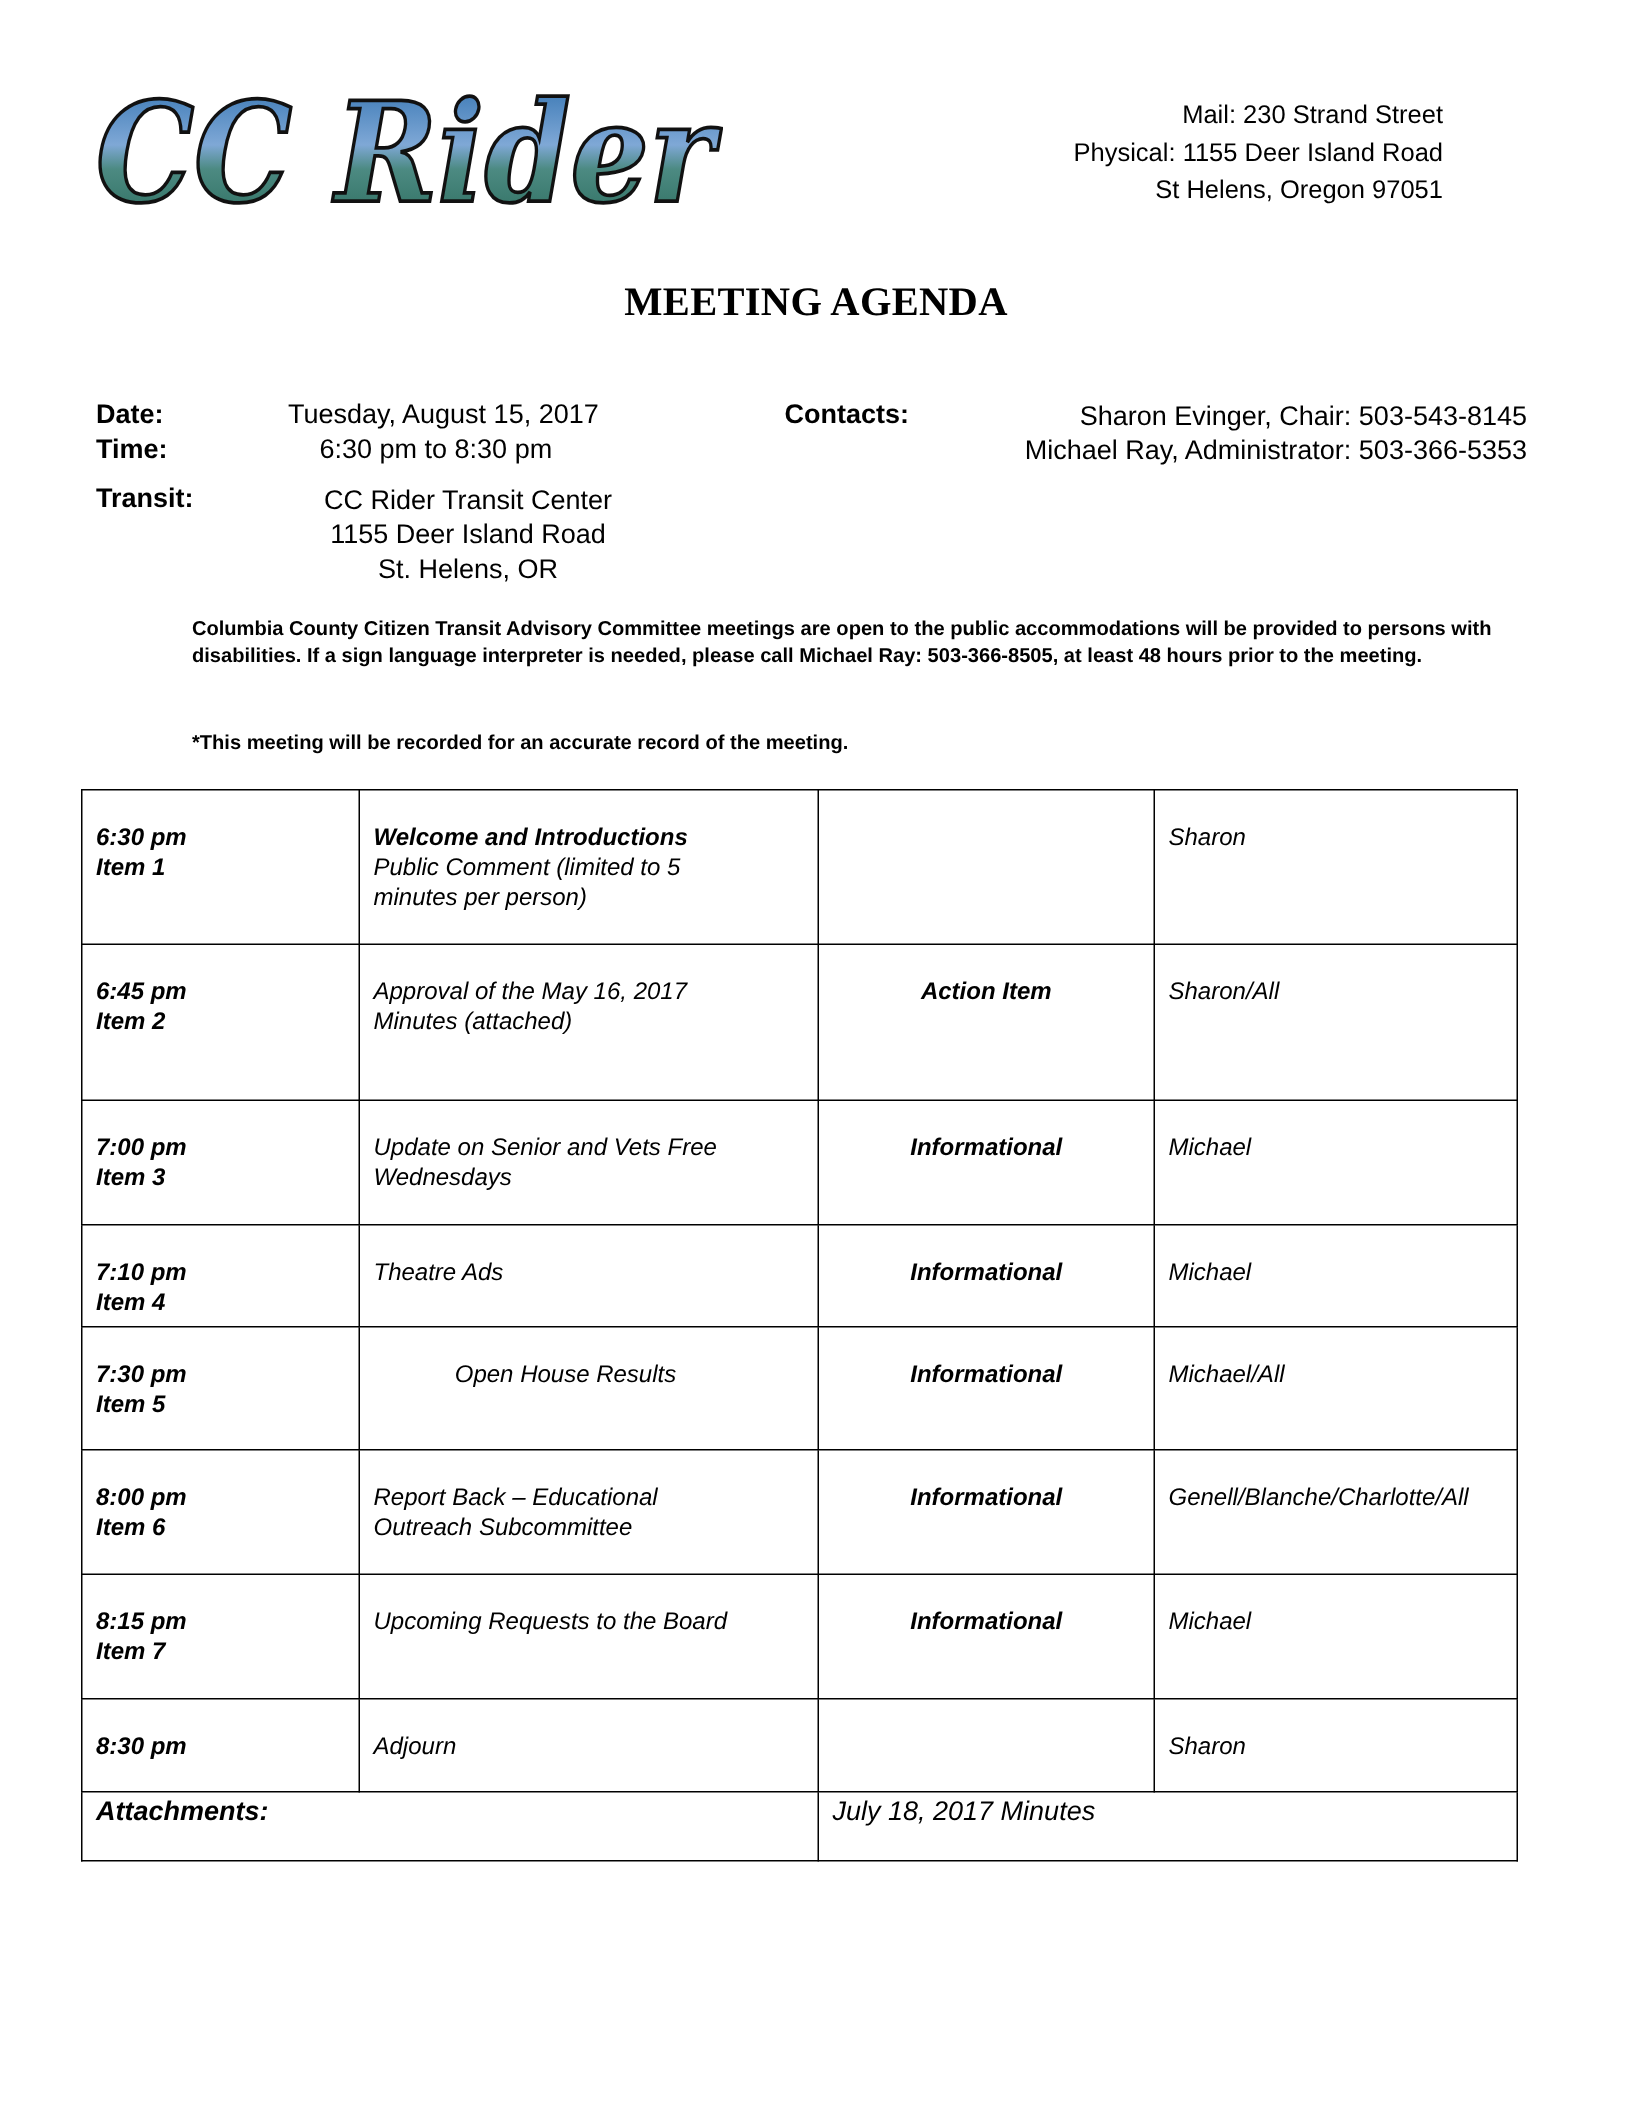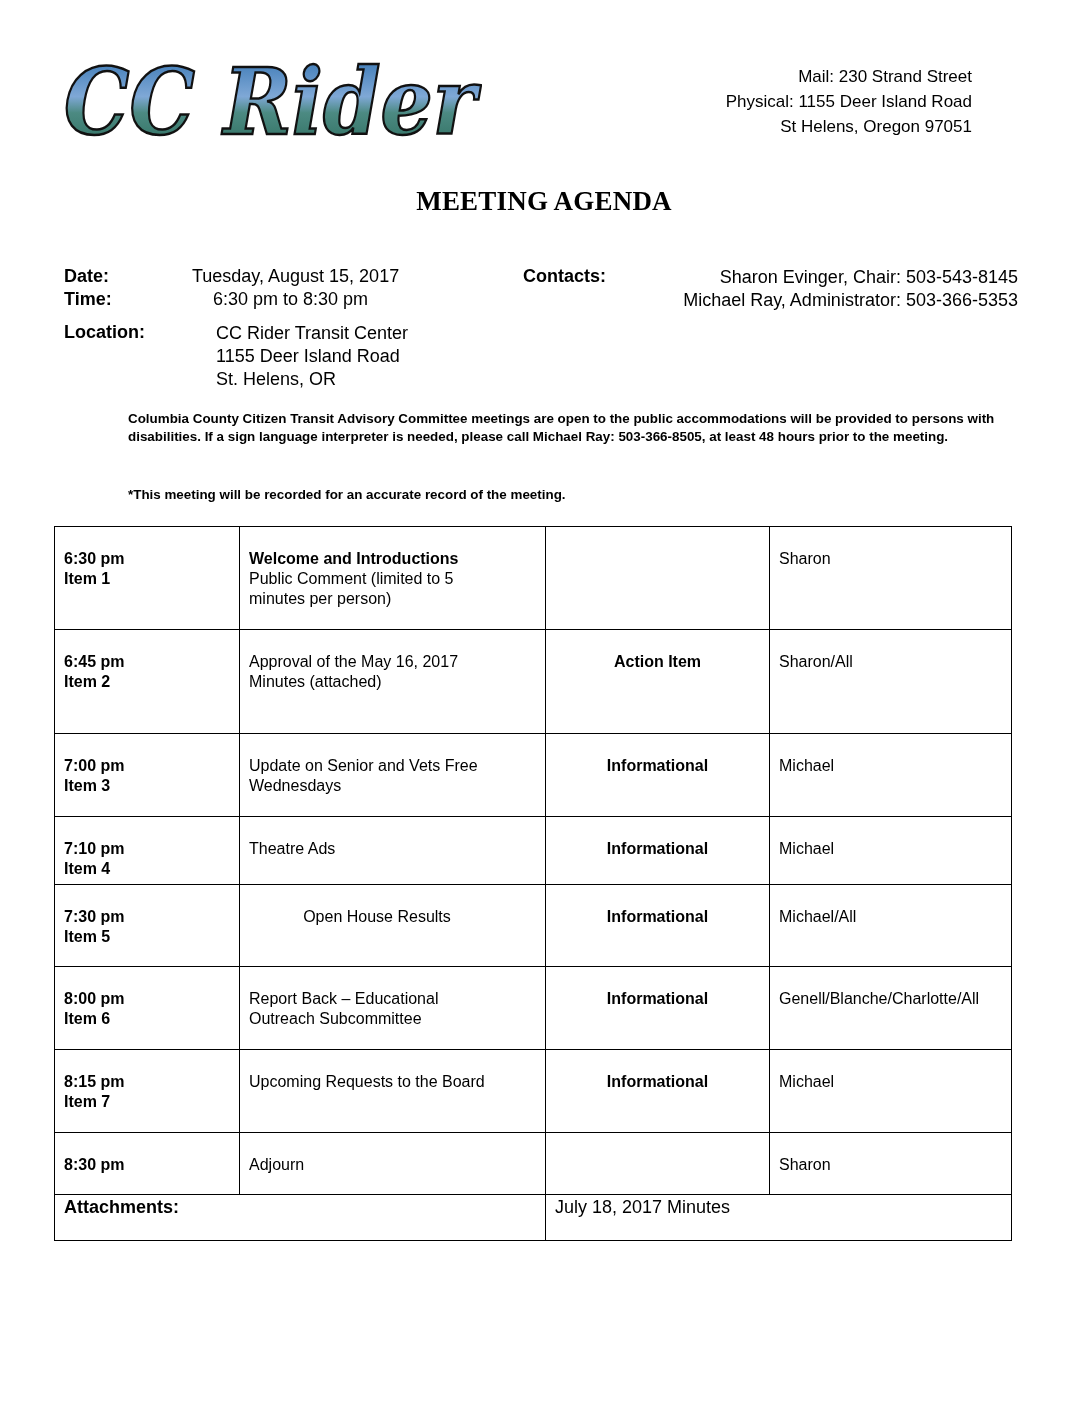--- a/index.html
+++ b/index.html
@@ -1,28 +1,28 @@
 <!DOCTYPE html>
 <html><head>
 <meta charset="utf-8">
 <style>
   html, body { margin: 0; padding: 0; background: #ffffff; }
   body { width: 1088px; height: 1408px; position: relative; overflow: hidden; font-family: "Liberation Sans", sans-serif; color: #000; }
   .abs { position: absolute; }
   #logo { left: 62px; top: 58px; width: 420px; height: 90px; }
   #logo svg { width: 100%; height: 100%; }
-  .addr { right: 116px; text-align: right; font-family: "Liberation Sans", sans-serif; font-size: 17px; line-height: 25px; top: 64px; }
+  .addr { right: 126px; text-align: right; font-family: "Liberation Sans", sans-serif; font-size: 17px; line-height: 25px; top: 64px; }
   .addr div { white-space: nowrap; }
   #title { left: 0; width: 1088px; top: 186px; text-align: center; font-family: "Liberation Serif", serif; font-weight: bold; font-size: 27px; letter-spacing: 0.2px; }
   .lbl { font-weight: bold; font-size: 18px; }
-  .val { font-size: 18px; }
+  .val { font-size: 18px; text-align: center; }
   .notice { left: 128px; top: 410px; width: 880px; font-weight: bold; font-size: 13.4px; line-height: 18px; }
   .notice2 { left: 128px; top: 487px; font-weight: bold; font-size: 13.4px; }
   table.agenda { position: absolute; left: 54px; top: 526px; border-collapse: collapse; width: 957px; table-layout: fixed; }
-  table.agenda td { border: 1.5px solid #000; vertical-align: top; padding: 22px 9px 0 9px; font-size: 16px; line-height: 20px; }
+  table.agenda td { border: 1.5px solid #000; vertical-align: top; padding: 22px 9px 0 9px; font-size: 16px; line-height: 20px; font-style: italic; }
   table.agenda td.time { font-weight: bold; }
   table.agenda td.type { font-weight: bold; text-align: center; }
   table.agenda tr.att td { padding-top: 2px; font-size: 18px; margin-top: 39px; }
   .b { font-weight: bold; }
 </style>
 </head>
 <body>
 
 <div id="logo" class="abs">
   <svg viewBox="0 0 420 90" preserveAspectRatio="none">
@@ -43,21 +43,21 @@
   <div>Physical: 1155 Deer Island Road</div>
   <div>St Helens, Oregon 97051</div>
 </div>
 
 <div id="title" class="abs">MEETING AGENDA</div>
 
 <div class="abs lbl" style="left:64px; top:266px;">Date:</div>
 <div class="abs val" style="left:192px; top:266px;">Tuesday, August 15, 2017</div>
 <div class="abs lbl" style="left:64px; top:289px;">Time:</div>
 <div class="abs val" style="left:192px; top:289px;margin-left:21px;">6:30 pm to 8:30 pm</div>
-<div class="abs lbl" style="left:64px; top:322px;">Location:</div>
+<div class="abs lbl" style="left:64px; top:322px;">Transit:</div>
 <div class="abs val" style="left:192px; top:322px; line-height:23px;margin-left:24px;">
   <div>CC Rider Transit Center</div>
   <div>1155 Deer Island Road</div>
   <div>St. Helens, OR</div>
 </div>
 <div class="abs lbl" style="left:523px; top:266px;">Contacts:</div>
 <div class="abs val" style="right:70px; top:266px; text-align:right; line-height:23px;">
   <div>Sharon Evinger, Chair: 503-543-8145</div>
   <div>Michael Ray, Administrator: 503-366-5353</div>
 </div>

